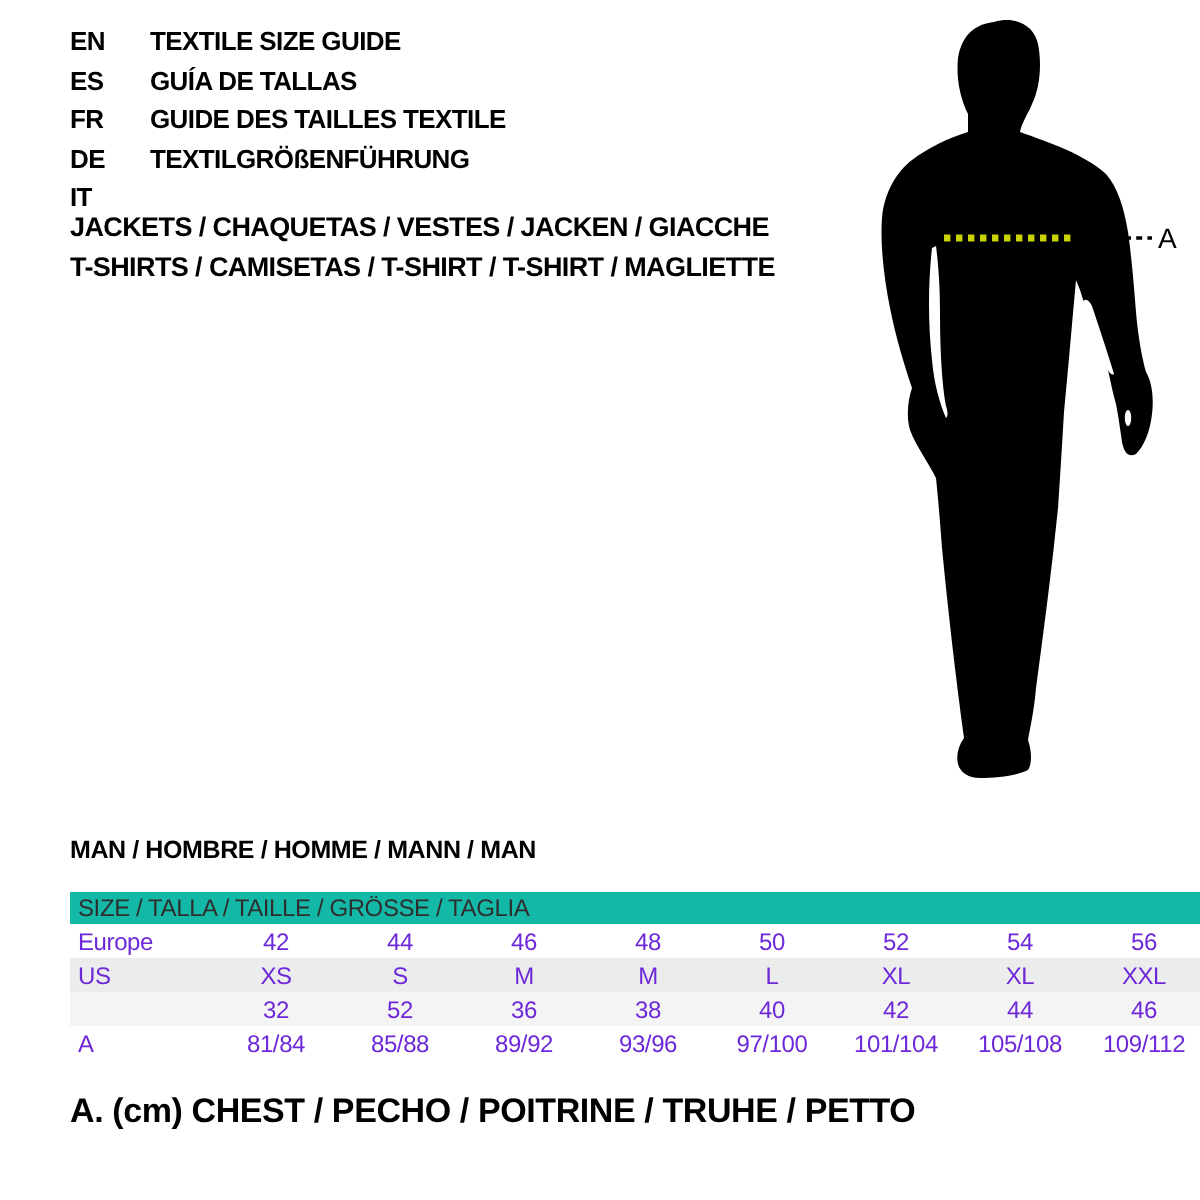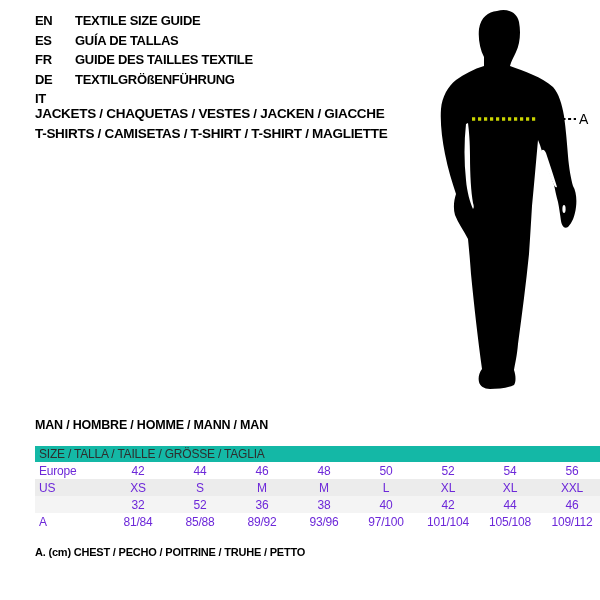--- a/index.html
+++ b/index.html
@@ -39,21 +39,21 @@
     font-size: 12px; color: #6d28d9; text-align: center; height: 17px;
     padding: 0; font-weight: normal; letter-spacing: -0.2px;
   }
   .size-table td.rowlabel { text-align: left; padding-left: 4px; }
   .size-table tr.r-europe { background: #ffffff; }
   .size-table tr.r-us     { background: #ececec; }
   .size-table tr.r-num    { background: #f4f4f4; }
   .size-table tr.r-a      { background: #ffffff; }
 
   
-  .footnote { position: absolute; left: 16px; top: 546px; font-size: 11px; font-weight: bold; letter-spacing: -0.2px; }
+  .footnote { position: absolute; left: 16px; top: 546px; font-size: 17px; font-weight: bold; letter-spacing: -0.2px; }
 </style>
 </head>
 <body>
 
 <div class="page">
 
   <div class="lang-list">
     <div class="lang-row">
       <span class="lang-code">EN</span>
       <span class="lang-label">TEXTILE SIZE GUIDE</span>

